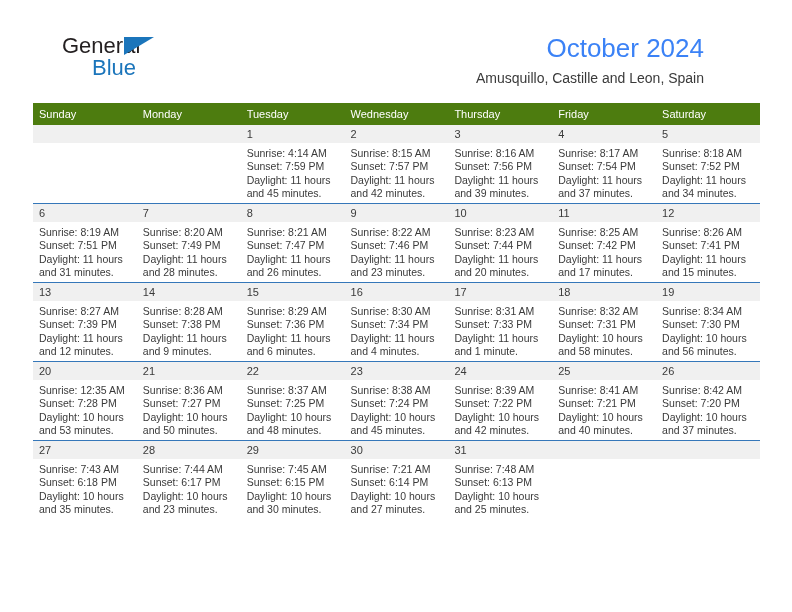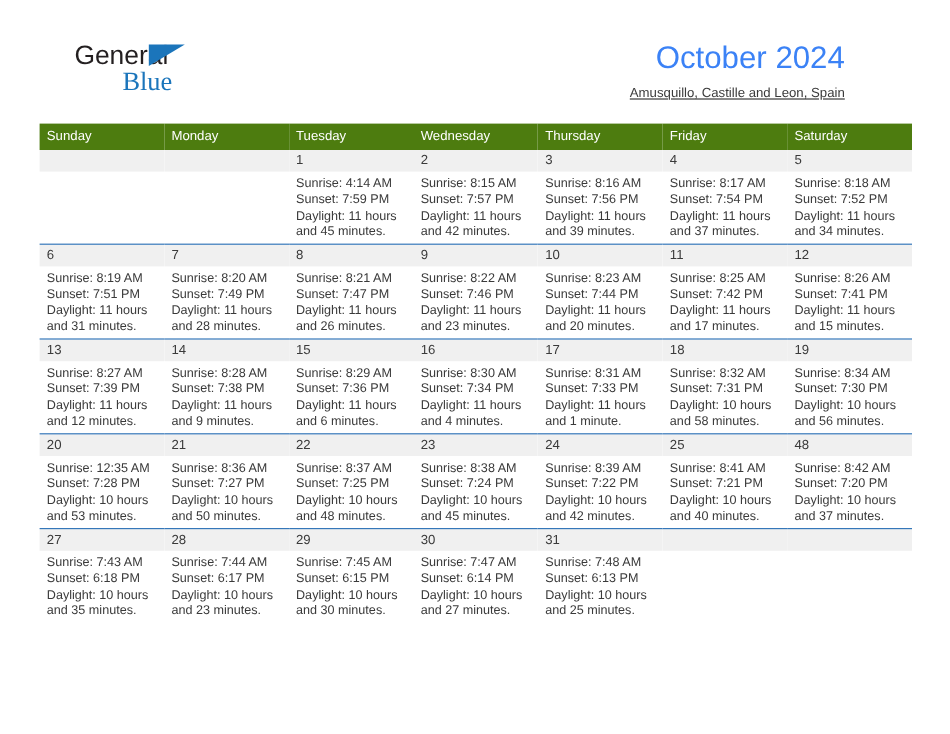--- a/index.html
+++ b/index.html
@@ -50,47 +50,45 @@
     position: absolute;
     left: 62px;
     top: 4px;
     width: 0;
     height: 0;
     border-left: 30px solid #1b75bb;
     border-bottom: 18px solid transparent;
   }
   .logo-blue {
     position: absolute;
-    left: 40px;
+    left: 30px;
     top: 22px;
     font-size: 22px;
     color: #1b75bb;
     line-height: 26px;
-    font-family: Liberation Serif, serif;
   }
 
   .title-block {
     position: absolute;
     right: 36px;
     top: 32px;
     text-align: right;
   }
   .cal-title {
     font-size: 26px;
     color: #3b82f6;
     line-height: 32px;
     white-space: nowrap;
   }
   .cal-subtitle {
-    font-size: 11px;
+    font-size: 14px;
     color: #3a3a3a;
     line-height: 18px;
     margin-top: 5px;
     white-space: nowrap;
-    text-decoration: underline;
   }
 
   
   .calendar {
     position: absolute;
     left: 33px;
     top: 103px;
     width: 727px;
   }
   table.cal {
@@ -405,21 +403,21 @@
             <td>
               <div class="daynum">25</div>
               <div class="info">
                 <div>Sunrise: 8:41 AM</div>
                 <div>Sunset: 7:21 PM</div>
                 <div>Daylight: 10 hours</div>
                 <div>and 40 minutes.</div>
               </div>
             </td>
             <td>
-              <div class="daynum">48</div>
+              <div class="daynum">26</div>
               <div class="info">
                 <div>Sunrise: 8:42 AM</div>
                 <div>Sunset: 7:20 PM</div>
                 <div>Daylight: 10 hours</div>
                 <div>and 37 minutes.</div>
               </div>
             </td>
           </tr>
           <tr class="week">
             <td>
@@ -445,21 +443,21 @@
               <div class="info">
                 <div>Sunrise: 7:45 AM</div>
                 <div>Sunset: 6:15 PM</div>
                 <div>Daylight: 10 hours</div>
                 <div>and 30 minutes.</div>
               </div>
             </td>
             <td>
               <div class="daynum">30</div>
               <div class="info">
-                <div>Sunrise: 7:47 AM</div>
+                <div>Sunrise: 7:21 AM</div>
                 <div>Sunset: 6:14 PM</div>
                 <div>Daylight: 10 hours</div>
                 <div>and 27 minutes.</div>
               </div>
             </td>
             <td>
               <div class="daynum">31</div>
               <div class="info">
                 <div>Sunrise: 7:48 AM</div>
                 <div>Sunset: 6:13 PM</div>

